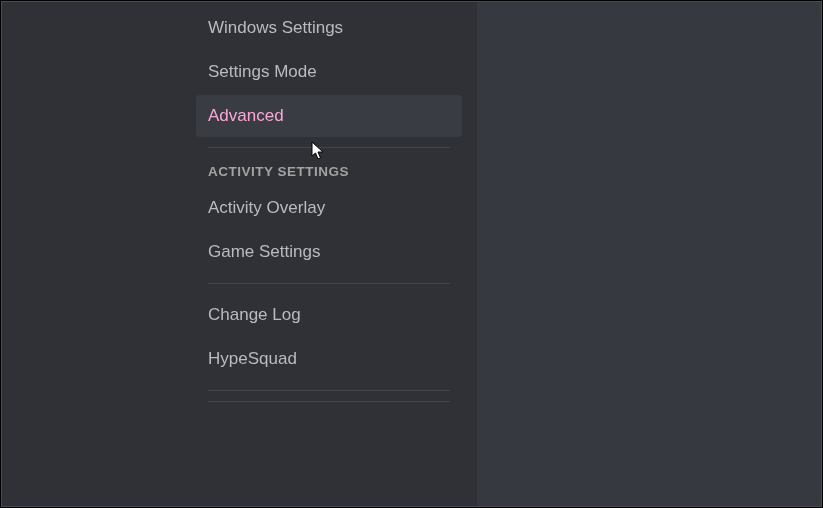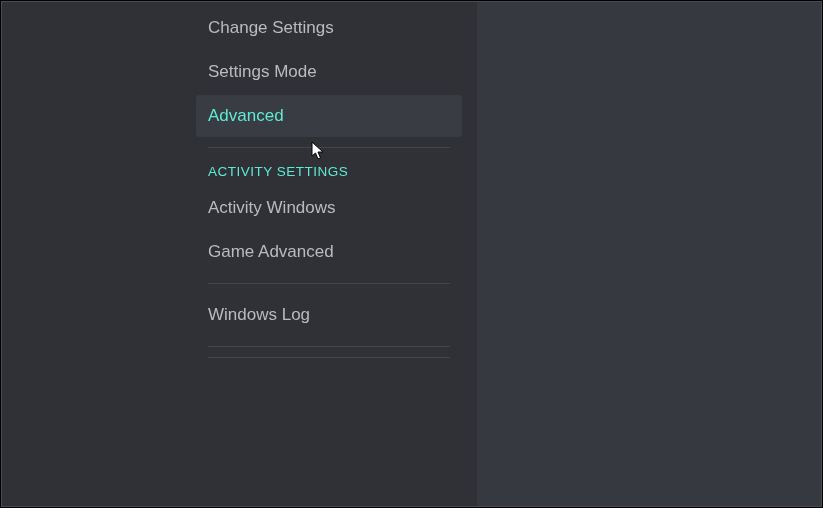--- a/index.html
+++ b/index.html
@@ -38,26 +38,26 @@
       color: #b9bbbe;
       font-size: 17px;
       font-weight: 500;
       padding: 11px 12px;
       border-radius: 4px;
       margin: 2px 0;
       cursor: pointer;
     }
     .sidebar-item.selected {
       background: #393c43;
-      color: #5eead4;
+      color: #f9a8d4;
     }
     .category-header {
-      color: #5eead4;
+      color: #a3a3a3;
       font-size: 13.5px;
-      font-weight: 400;
+      font-weight: 700;
       letter-spacing: 0.5px;
       padding: 6px 12px 6px 12px;
       text-transform: uppercase;
     }
     .separator {
       height: 1px;
       background: #42454a;
       margin: 10px 12px 10px 12px;
     }
     .cursor {
@@ -75,44 +75,47 @@
       left: 0; top: 0; right: 0; bottom: 0;
       border: 1px solid #4a4a55;
       pointer-events: none;
     }
   </style>
 </head>
 <body>
 
 <div class="sidebar-panel">
   <div class="sidebar-item">
-    <span>Change Settings</span>
+    <span>Windows Settings</span>
   </div>
   <div class="sidebar-item">
     <span>Settings Mode</span>
   </div>
   <div class="sidebar-item selected">
     <span>Advanced</span>
   </div>
 
   <div class="separator"></div>
 
   <div class="category-header">ACTIVITY SETTINGS</div>
 
   <div class="sidebar-item">
-    <span>Activity Windows</span>
+    <span>Activity Overlay</span>
   </div>
   <div class="sidebar-item">
-    <span>Game Advanced</span>
+    <span>Game Settings</span>
   </div>
 
   <div class="separator"></div>
 
   <div class="sidebar-item">
-    <span>Windows Log</span>
+    <span>Change Log</span>
+  </div>
+  <div class="sidebar-item">
+    <span>HypeSquad</span>
   </div>
 
   <div class="separator"></div>
 
 
   <div class="separator"></div>
 </div>
 
 <div class="content-panel"></div>
 

